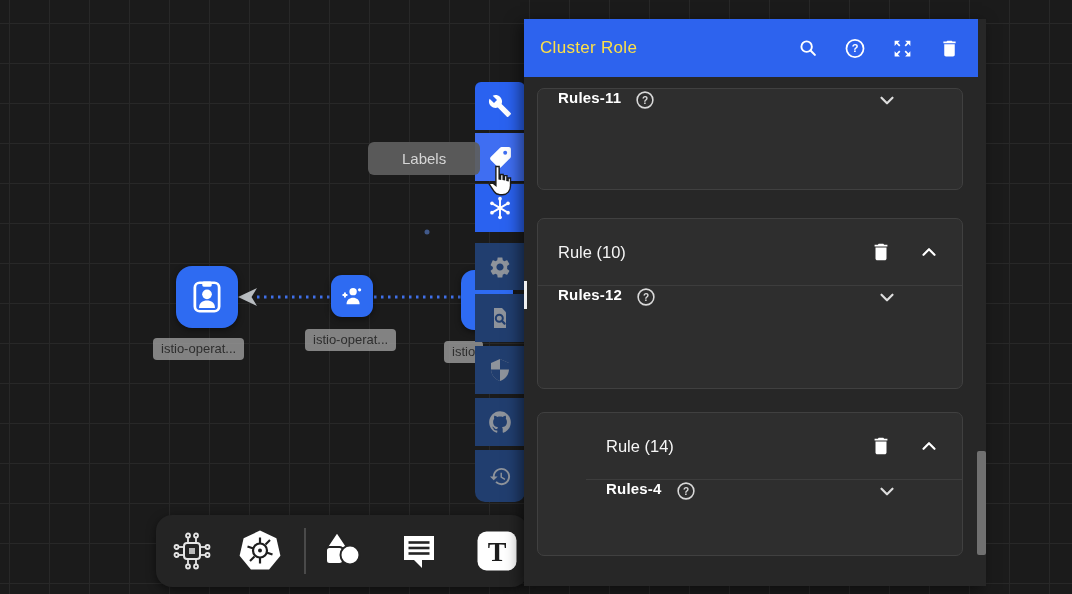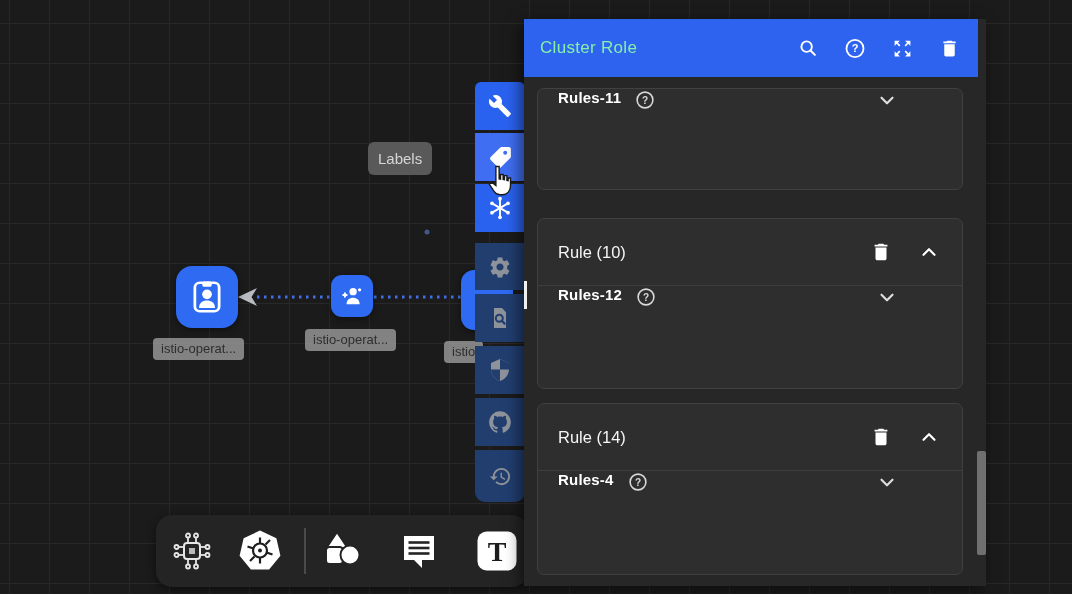--- a/index.html
+++ b/index.html
@@ -24,26 +24,26 @@
 
   
   .vtool { width:50px; height:48px; display:flex; align-items:center; justify-content:center; z-index:10; }
   .vtool.active { background:#2a62f0; }
   .vtool.hover { background:#3f6ef2; }
   .vtool.disabled { background:#213e6f; }
   .vtool.first { border-radius:6px 6px 0 0; }
   .vtool.last { border-radius:0 0 10px 10px; height:52px; }
 
   
-  .tooltip { background:rgba(94,94,94,.93); color:#d6d6d6; font-size:15px; border-radius:6px; padding:8px 10px; z-index:12; }
+  .tooltip { background:rgba(94,94,94,.93); color:#d6d6d6; font-size:15px; border-radius:6px; padding:8px 34px; z-index:12; }
 
   
   .panel { left:524px; top:19px; width:462px; height:567px; background:#272727; z-index:30; box-shadow:-4px 4px 14px rgba(0,0,0,.5); }
   .panel-header { position:absolute; left:0; top:0; width:454px; height:58px; background:#2d63ee; display:flex; align-items:center; padding:0 18px 0 16px; }
-  .panel-title { font-size:17px; font-weight:400; color:#86efac; letter-spacing:.3px; }
+  .panel-title { font-size:17px; font-weight:400; color:#fde047; letter-spacing:.3px; }
   .header-icons { margin-left:auto; display:flex; align-items:center; gap:25px; }
   .hicon { width:22px; height:22px; display:flex; align-items:center; justify-content:center; cursor:pointer; }
 
   .card { position:absolute; left:13px; width:426px; background:#2e2e2e; border:1px solid #404040; border-radius:7px; overflow:hidden; display:flex; flex-direction:column; }
   .rule-row { height:66px; display:flex; align-items:center; padding:0 22px 0 20px; flex:0 0 auto; }
   .rule-title { font-size:16.5px; color:#f5f5f5; font-weight:400; }
   .card-divider { height:1px; background:#3d3d3d; flex:0 0 auto; }
   .field-row { flex:1; display:flex; padding-left:20px; }
   .field-label { font-size:15px; font-weight:700; color:#fff; letter-spacing:.2px; }
   .help-badge { margin-left:13px; width:22px; height:22px; }
@@ -290,21 +290,21 @@
       <svg class="help-badge" viewBox="0 0 24 24">
         <circle cx="12" cy="12" r="8.6" fill="none" stroke="#d9d9d9" stroke-width="1.7"></circle>
         <text x="12" y="16" text-anchor="middle" font-family="Liberation Sans, sans-serif" font-weight="bold" font-size="11" fill="#d9d9d9">?</text>
       </svg>
       <svg class="chev-down" width="22" height="22" viewBox="0 0 24 24">
         <polyline points="6,9.5 12,15.5 18,9.5" fill="none" stroke="#dcdcdc" stroke-width="2.4" stroke-linecap="round" stroke-linejoin="round"></polyline>
       </svg>
     </div>
   </div>
 
-  <div class="card" style="top:384px; height:172px;">
+  <div class="card" style="top:393px; height:144px;padding-left:48px;">
     <div class="rule-row">
       <span class="rule-title">Rule (14)</span>
       <svg class="trash-btn" viewBox="0 0 24 24">
         <path fill="#fff" d="M6 19c0 1.1.9 2 2 2h8c1.1 0 2-.9 2-2V7H6v12zM19 4h-3.5l-1-1h-5l-1 1H5v2h14V4z"></path>
       </svg>
       <svg class="chev-up" width="22" height="22" viewBox="0 0 24 24">
         <polyline points="6,15 12,9 18,15" fill="none" stroke="#fff" stroke-width="2.4" stroke-linecap="round" stroke-linejoin="round"></polyline>
       </svg>
     </div>
     <div class="card-divider"></div>

